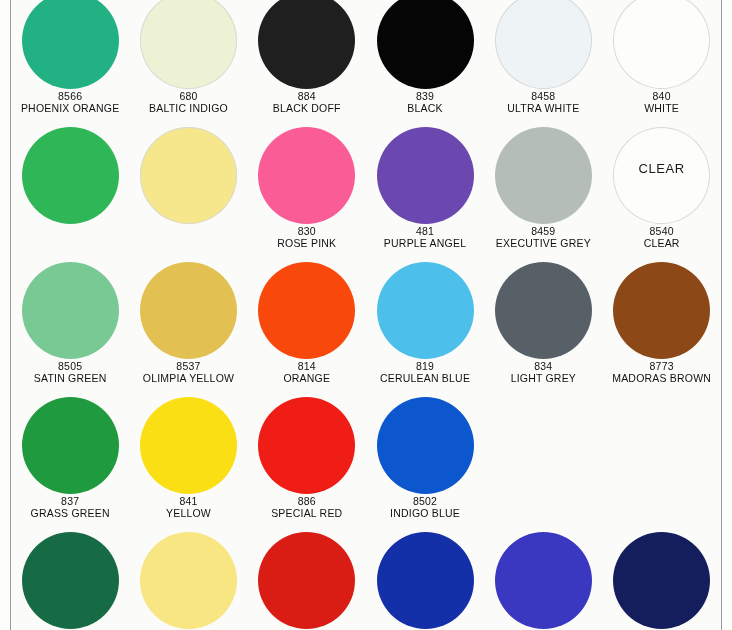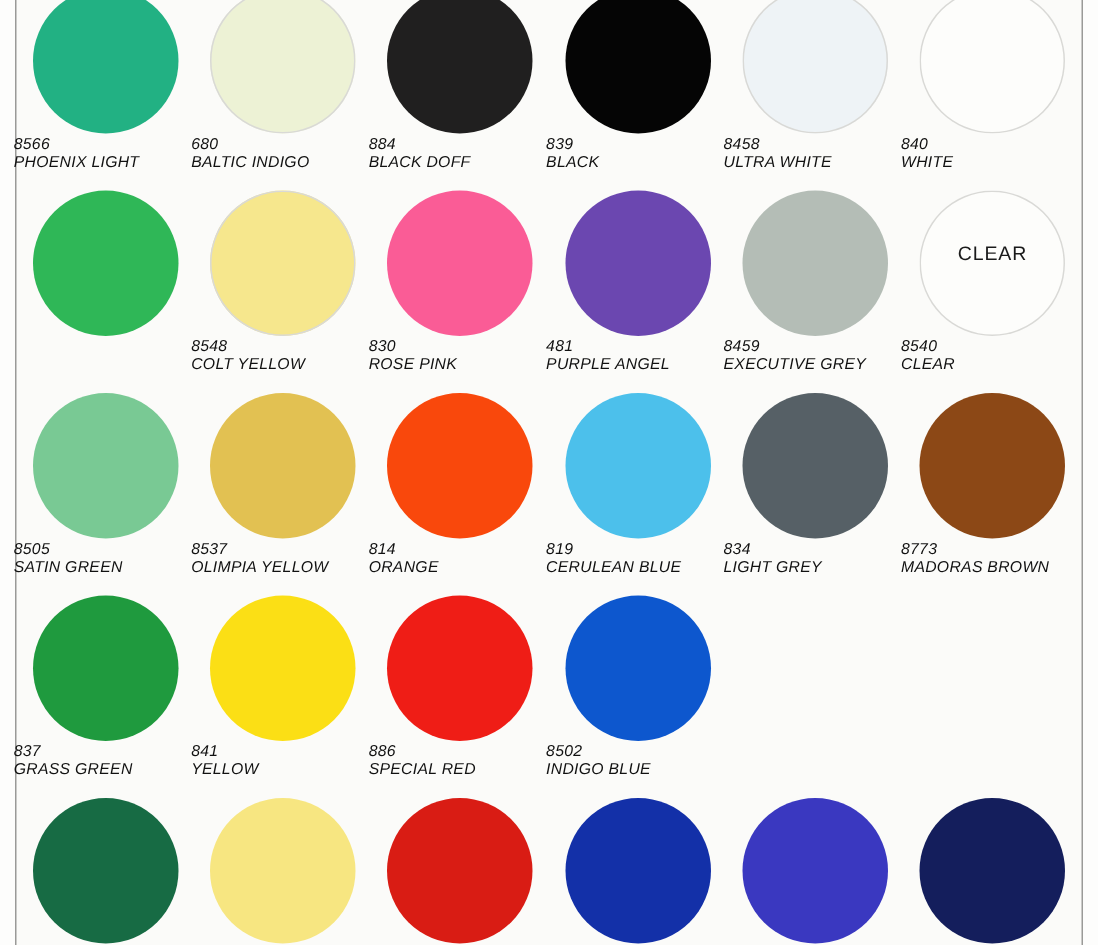--- a/index.html
+++ b/index.html
@@ -98,23 +98,23 @@
     top: 34px;
     text-align: center;
     font-size: 13px;
     letter-spacing: 0.6px;
     color: #1a1a1a;
     font-family: "Liberation Sans", sans-serif;
   }
 
   .swatch-caption {
     margin-top: 2px;
+    text-align: center;
     line-height: 1.12;
     width: 122px;
-    font-style: italic;
   }
 
   .swatch-code {
     font-size: 10.5px;
     color: #111111;
     letter-spacing: 0.2px;
     white-space: nowrap;
   }
 
   .swatch-name {
@@ -139,21 +139,21 @@
   <div class="edge-rule right"></div>
 
   <div id="swatch-grid">
       <div class="swatch-row">
         <div class="swatch-cell">
           <div class="swatch-disc-wrap">
             <div class="swatch-disc" style="background-color: rgb(34, 177, 131);"></div>
           </div>
           <div class="swatch-caption">
             <div class="swatch-code">8566</div>
-            <div class="swatch-name">PHOENIX LIGHT</div>
+            <div class="swatch-name">PHOENIX ORANGE</div>
           </div>
         </div>
         <div class="swatch-cell">
           <div class="swatch-disc-wrap">
             <div class="swatch-disc outlined" style="background-color: rgb(237, 242, 213);"></div>
           </div>
           <div class="swatch-caption">
             <div class="swatch-code">680</div>
             <div class="swatch-name">BALTIC INDIGO</div>
           </div>
@@ -197,24 +197,20 @@
       </div>
       <div class="swatch-row">
         <div class="swatch-cell">
           <div class="swatch-disc-wrap">
             <div class="swatch-disc" style="background-color: rgb(47, 183, 87);"></div>
           </div>
         </div>
         <div class="swatch-cell">
           <div class="swatch-disc-wrap">
             <div class="swatch-disc outlined" style="background-color: rgb(246, 231, 141);"></div>
-          </div>
-          <div class="swatch-caption">
-            <div class="swatch-code">8548</div>
-            <div class="swatch-name">COLT YELLOW</div>
           </div>
         </div>
         <div class="swatch-cell">
           <div class="swatch-disc-wrap">
             <div class="swatch-disc" style="background-color: rgb(250, 92, 150);"></div>
           </div>
           <div class="swatch-caption">
             <div class="swatch-code">830</div>
             <div class="swatch-name">ROSE PINK</div>
           </div>

